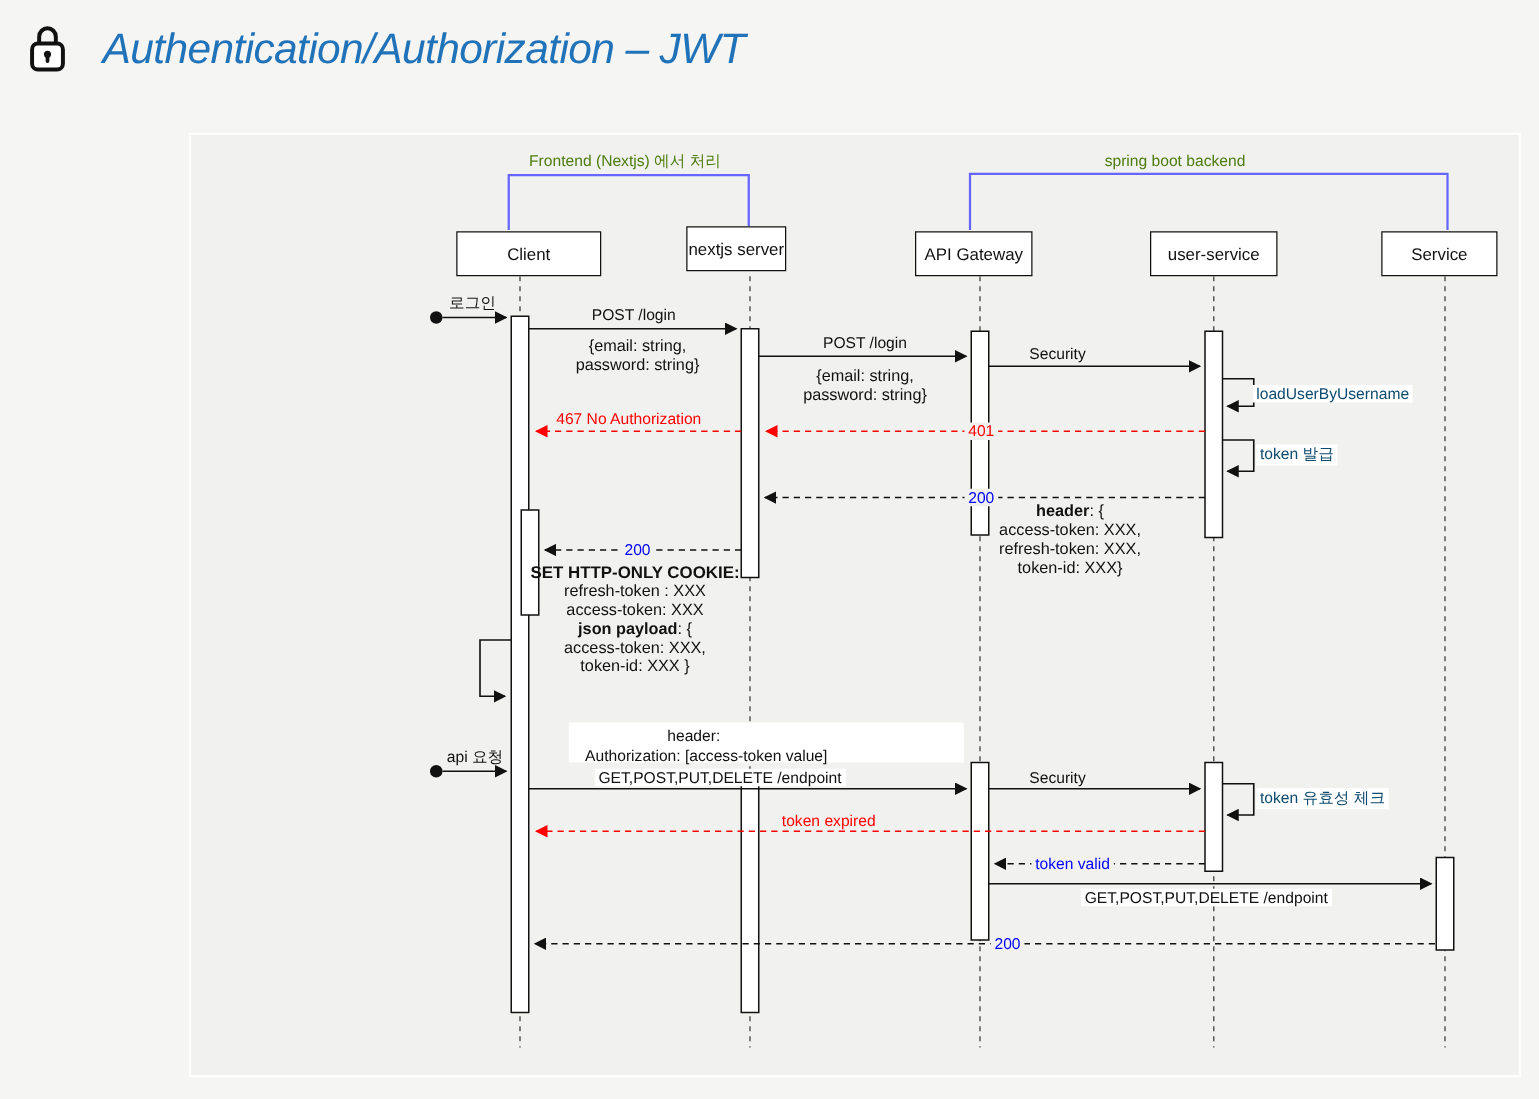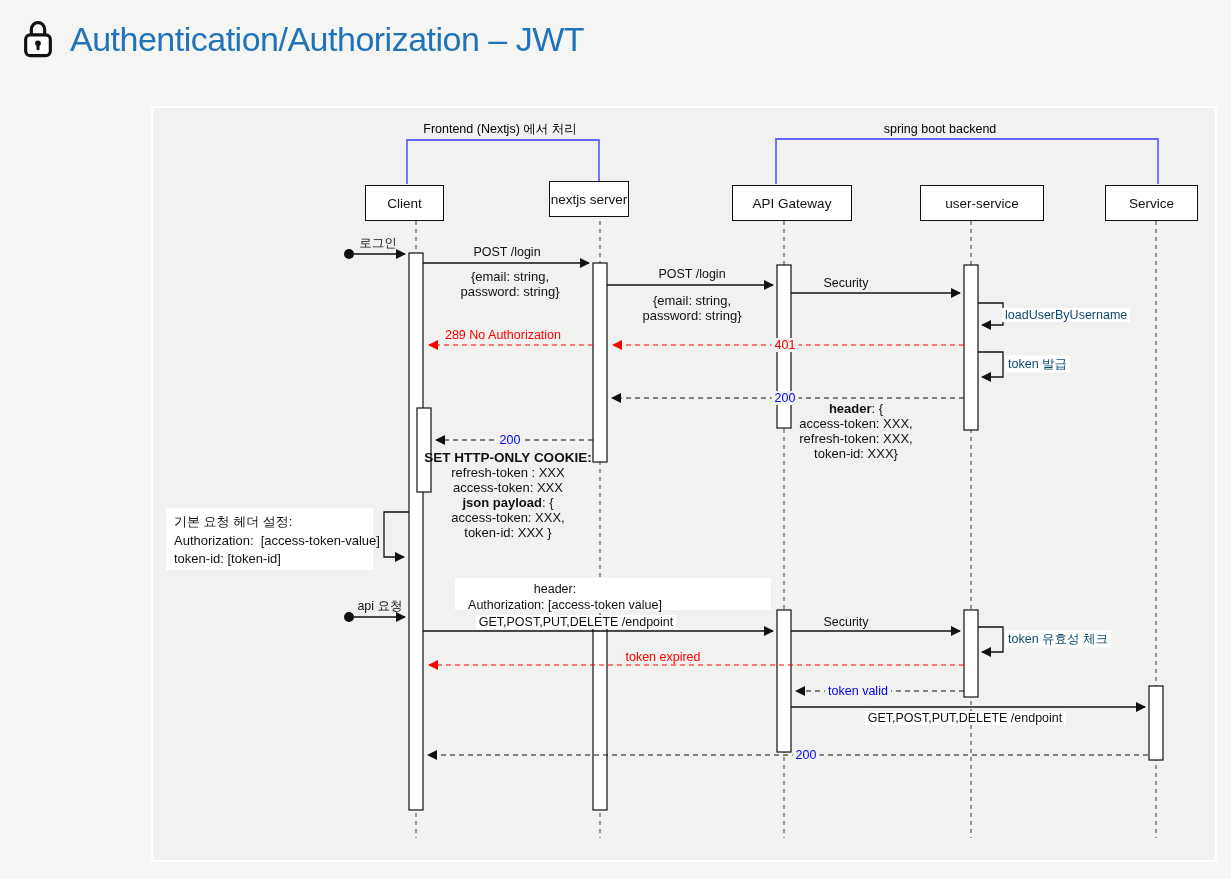--- a/index.html
+++ b/index.html
@@ -1,39 +1,39 @@
 <!DOCTYPE html>
 <html><head>
 <meta charset="utf-8">
 <style>
   html,body{margin:0;padding:0;width:1231px;height:879px;background:#f5f5f3;overflow:hidden;
     font-family:"Liberation Sans","DejaVu Sans",sans-serif;}
   #stage{position:relative;width:1231px;height:879px;}
   
-  .title-row{position:absolute;left:18px;top:16px;display:flex;align-items:center;gap:12px;}
+  .title-row{position:absolute;left:18px;top:16px;display:flex;align-items:center;gap:24px;font-style:italic;}
   .title-text{font-size:34px;color:#2173b9;font-weight:400;letter-spacing:-.5px;}
   
   .panel{position:absolute;left:151px;top:106px;width:1066px;height:756px;background:#f1f1ef;
     border:2px solid #fdfdfd;box-sizing:border-box;}
   svg.layer{position:absolute;left:0;top:0;width:1231px;height:879px;pointer-events:none;}
   
   .pbox{position:absolute;height:36px;background:#ffffff;border:1.5px solid #111;box-sizing:border-box;
     display:flex;align-items:center;justify-content:center;font-size:13.5px;color:#111;}
   
   .lbl{position:absolute;transform:translate(-50%,-50%);white-space:nowrap;font-size:12.5px;color:#111;}
   .lbl-left{position:absolute;transform:translate(0,-50%);white-space:nowrap;font-size:12.5px;color:#0c4a6e;}
   .blk{position:absolute;transform:translateX(-50%);text-align:center;font-size:13px;line-height:15px;color:#111;white-space:nowrap;}
   .red{color:#ff0000;}
   .blue{color:#0000ff;}
   .bg-panel{background:#f1f1ef;padding:0 3px;}
   .bg-white{background:#ffffff;padding:0 3px;}
   .bold{font-weight:bold;}
   .note-box{position:absolute;background:#ffffff;box-sizing:border-box;}
   .note-text{font-size:13px;line-height:18.5px;color:#111;white-space:pre;}
-  .group-lbl{position:absolute;transform:translate(-50%,-50%);white-space:nowrap;font-size:12.5px;color:#000000;}
+  .group-lbl{position:absolute;transform:translate(-50%,-50%);white-space:nowrap;font-size:12.5px;color:#4d7c0f;}
 </style>
 </head>
 <body>
 
 <div id="stage">
 
   <div class="title-row">
     <svg width="40" height="46" viewBox="0 0 24 26">
       <path d="M8 11 V7.2 a4 4 0 0 1 8 0 V11" fill="none" stroke="#111" stroke-width="1.9"></path>
       <rect x="4.6" y="10.5" width="14.8" height="12.5" rx="2.8" fill="#fff" stroke="#111" stroke-width="1.9"></rect>
@@ -110,51 +110,51 @@
     <g stroke="#ff0000" stroke-width="1.2" stroke-dasharray="5 4" fill="none">
       <line x1="964" y1="345" x2="613" y2="345" marker-end="url(#mR)"></line>
       <line x1="593" y1="345" x2="429" y2="345" marker-end="url(#mR)"></line>
       <line x1="964" y1="665" x2="429" y2="665" marker-end="url(#mR)"></line>
     </g>
   </svg>
 
   <div class="group-lbl" style="left:500px;top:129px">Frontend (Nextjs) 에서 처리</div>
   <div class="group-lbl" style="left:940px;top:129px">spring boot backend</div>
 
-  <div class="pbox" style="left:365px;top:185px;width:79px">
+  <div class="pbox" style="left:365px;top:185px;width:116px">
       <span>Client</span>
     </div>
   <div class="pbox" style="left:549px;top:181px;width:80px">
       <span>nextjs server</span>
     </div>
-  <div class="pbox" style="left:732px;top:185px;width:120px">
+  <div class="pbox" style="left:732px;top:185px;width:94px">
       <span>API Gateway</span>
     </div>
-  <div class="pbox" style="left:920px;top:185px;width:124px">
+  <div class="pbox" style="left:920px;top:185px;width:102px">
       <span>user-service</span>
     </div>
   <div class="pbox" style="left:1105px;top:185px;width:93px">
       <span>Service</span>
     </div>
 
   <div class="lbl" style="left:378px;top:243px">로그인</div>
   <div class="lbl" style="left:507px;top:252px">POST /login</div>
   <div class="blk" style="left:510px;top:269px">
     <div>{email: string,</div>
     <div>password: string}</div>
   </div>
   <div class="lbl" style="left:692px;top:274px">POST /login</div>
   <div class="blk" style="left:692px;top:293px">
     <div>{email: string,</div>
     <div>password: string}</div>
   </div>
   <div class="lbl" style="left:846px;top:283px">Security</div>
   <div class="lbl-left bg-white" style="left:1002px;top:315px">loadUserByUsername</div>
   <div class="lbl red bg-panel" style="left:785px;top:345px">401</div>
-  <div class="lbl red" style="left:503px;top:335px">289 No Authorization</div>
+  <div class="lbl red" style="left:503px;top:335px">467 No Authorization</div>
   <div class="lbl-left bg-white" style="left:1005px;top:364px">token 발급</div>
   <div class="lbl blue bg-panel" style="left:785px;top:398px">200</div>
 
   <div class="blk" style="left:856px;top:401px">
     <div><span class="bold">header</span><span>: {</span></div>
     <div>access-token: XXX,</div>
     <div>refresh-token: XXX,</div>
     <div>token-id: XXX}</div>
   </div>
 
@@ -162,25 +162,20 @@
 
   <div class="blk" style="left:508px;top:450px">
     <div class="bold" style="font-size:13.5px">SET HTTP-ONLY COOKIE:</div>
     <div>refresh-token : XXX</div>
     <div>access-token: XXX</div>
     <div><span class="bold">json payload</span><span>: {</span></div>
     <div>access-token: XXX,</div>
     <div>token-id: XXX }</div>
   </div>
 
-  <div class="note-box" style="left:166px;top:508px;width:207px;height:62px;padding:5px 8px">
-    <div class="note-text">기본 요청 헤더 설정:</div>
-    <div class="note-text">Authorization:  [access-token-value]</div>
-    <div class="note-text">token-id: [token-id]</div>
-  </div>
 
   <div class="lbl" style="left:380px;top:606px">api 요청</div>
 
   <div class="note-box" style="left:455px;top:578px;width:316px;height:32px"></div>
   <div class="lbl" style="left:555px;top:589px">header:</div>
   <div class="lbl" style="left:565px;top:605px">Authorization: [access-token value]</div>
 
   <div class="lbl bg-white" style="left:576px;top:622px">GET,POST,PUT,DELETE /endpoint</div>
   <div class="lbl" style="left:846px;top:622px">Security</div>
   <div class="lbl-left bg-white" style="left:1005px;top:639px">token 유효성 체크</div>

